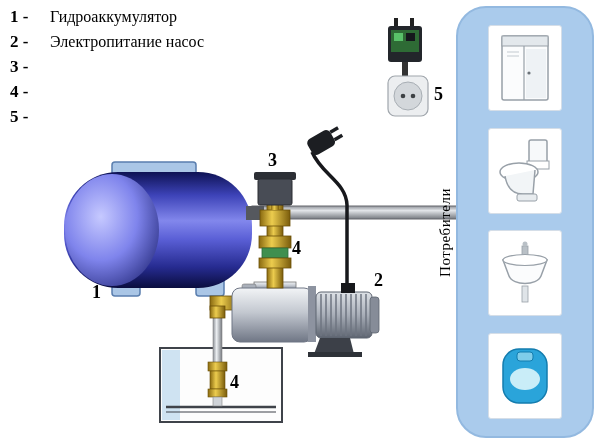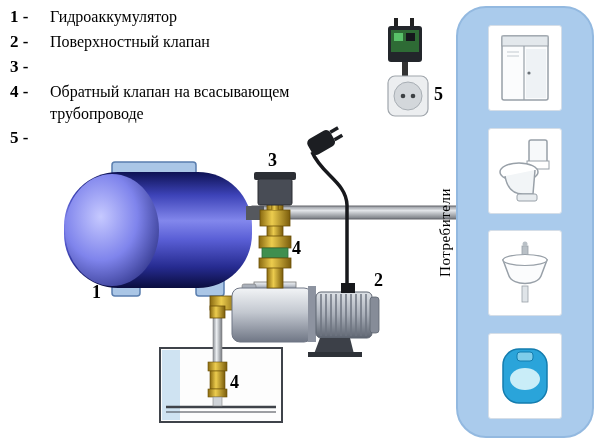--- a/index.html
+++ b/index.html
@@ -172,28 +172,27 @@
     </g>
   </svg>
 
   <div class="legend">
     <div class="legend-row">
       <span class="legend-num">1 -</span>
       <span class="legend-label">Гидроаккумулятор</span>
     </div>
     <div class="legend-row">
       <span class="legend-num">2 -</span>
-      <span class="legend-label">Поверхностный клапан</span>
+      <span class="legend-label">Электропитание насос</span>
     </div>
     <div class="legend-row">
       <span class="legend-num">3 -</span>
     </div>
     <div class="legend-row">
       <span class="legend-num">4 -</span>
-      <span class="legend-label">Обратный клапан на всасывающем трубопроводе</span>
     </div>
     <div class="legend-row">
       <span class="legend-num">5 -</span>
     </div>
   </div>
 
   <span class="callout" style="left:92px; top:282px;">1</span>
   <span class="callout" style="left:374px; top:270px;">2</span>
   <span class="callout" style="left:268px; top:150px;">3</span>
   <span class="callout" style="left:292px; top:238px;">4</span>

